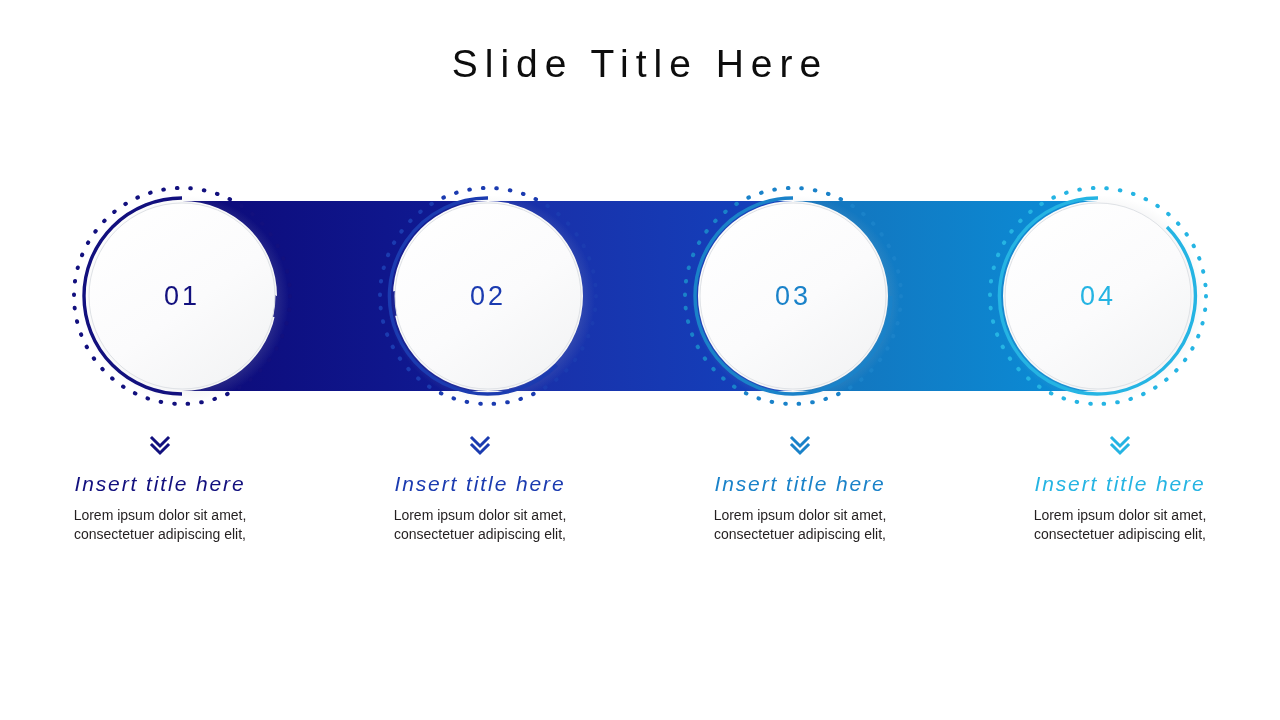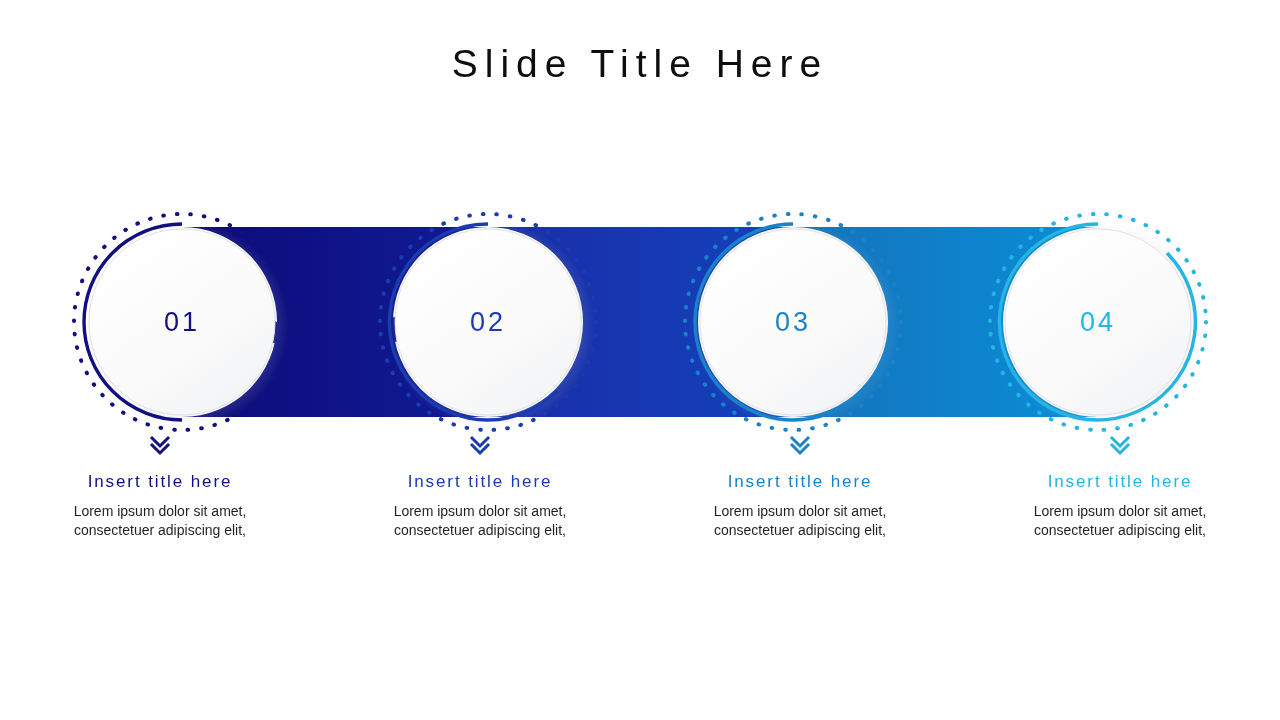--- a/index.html
+++ b/index.html
@@ -26,21 +26,21 @@
     width: 1280px;
     text-align: center;
     font-size: 39px;
     font-weight: 400;
     letter-spacing: 7px;
     color: #0d0d0d;
     white-space: nowrap;
   }
   .graphic {
     position: absolute;
-    top: 185px;
+    top: 159px;
     left: 0;
     width: 1048px;
     height: 265px;
   }
   .graphic svg {
     display: block;
   }
   .captions {
     position: absolute;
     top: 432px;
@@ -55,25 +55,26 @@
     display: flex;
     flex-direction: column;
     align-items: center;
   }
   .chev {
     height: 26px;
     margin-bottom: 14px;
     display: block;
   }
   .cap-title {
-    font-size: 17px;
+    font-size: 21px;
     letter-spacing: 1.9px;
     font-weight: 400;
     margin-bottom: 10px;
     white-space: nowrap;
+    font-style: italic;
   }
   .cap-body {
     font-size: 14px;
     line-height: 18.5px;
     color: #231f20;
     text-align: center;
     width: 190px;
   }
 </style>
 </head>

